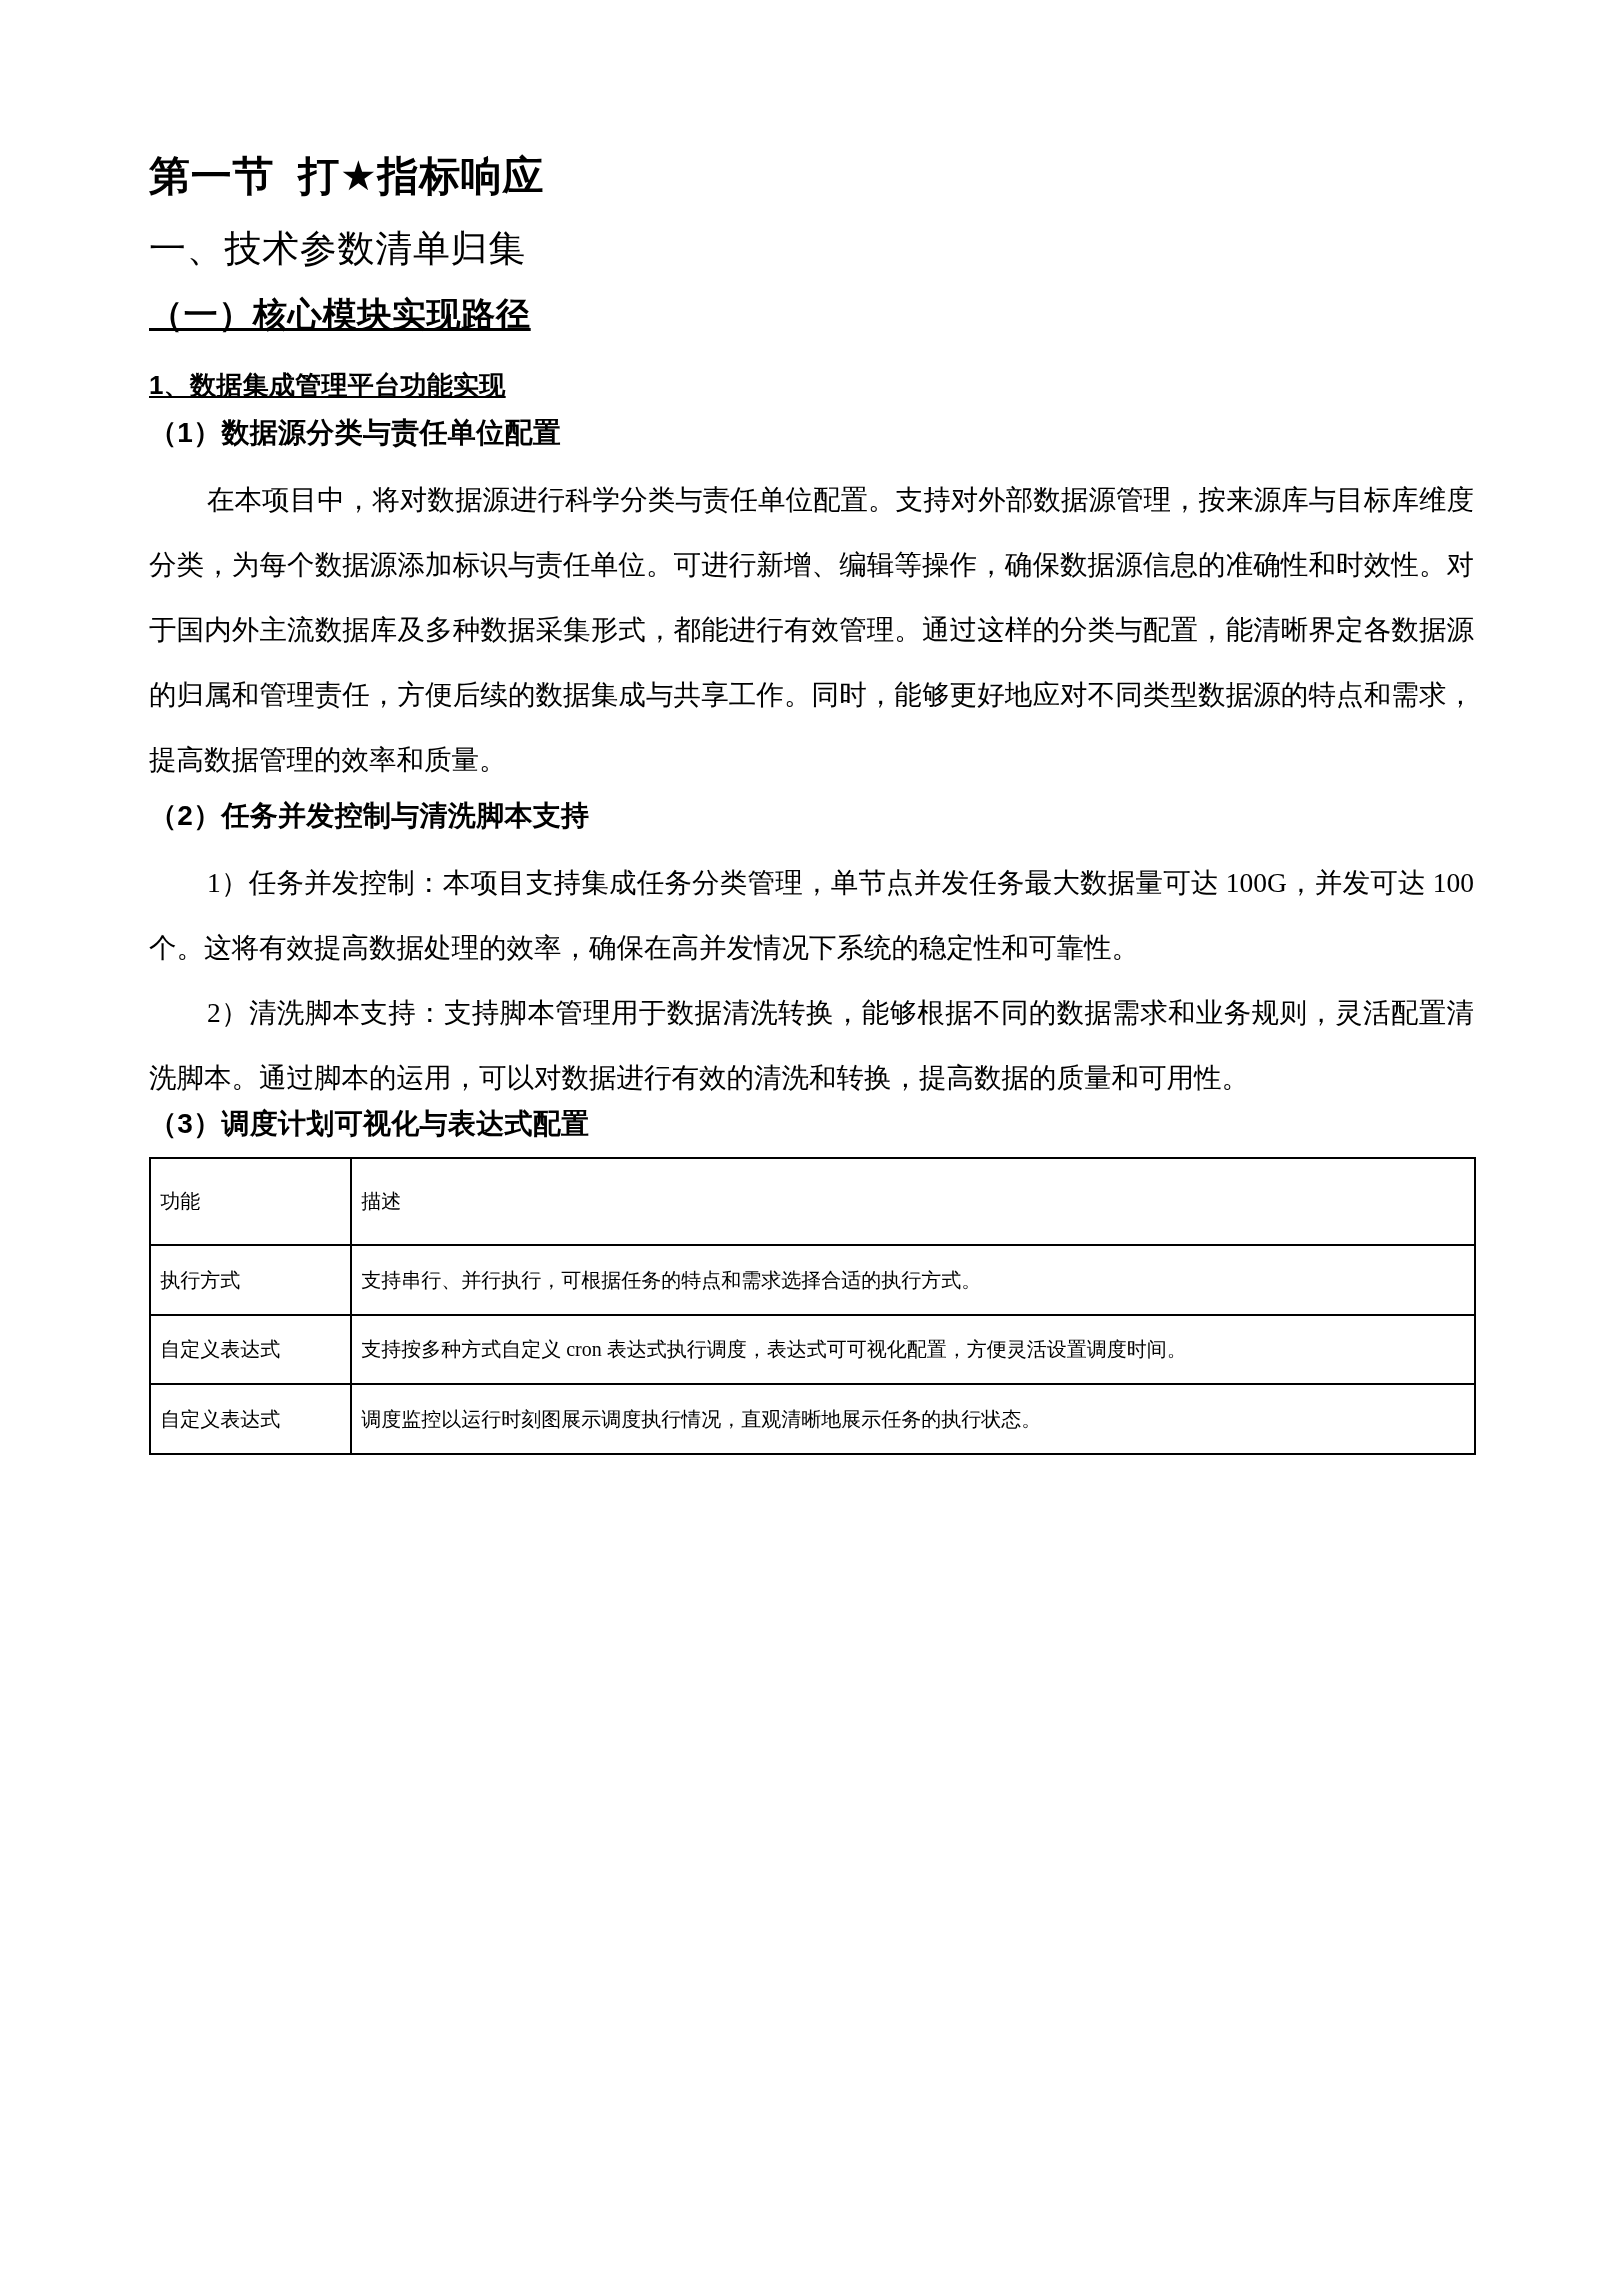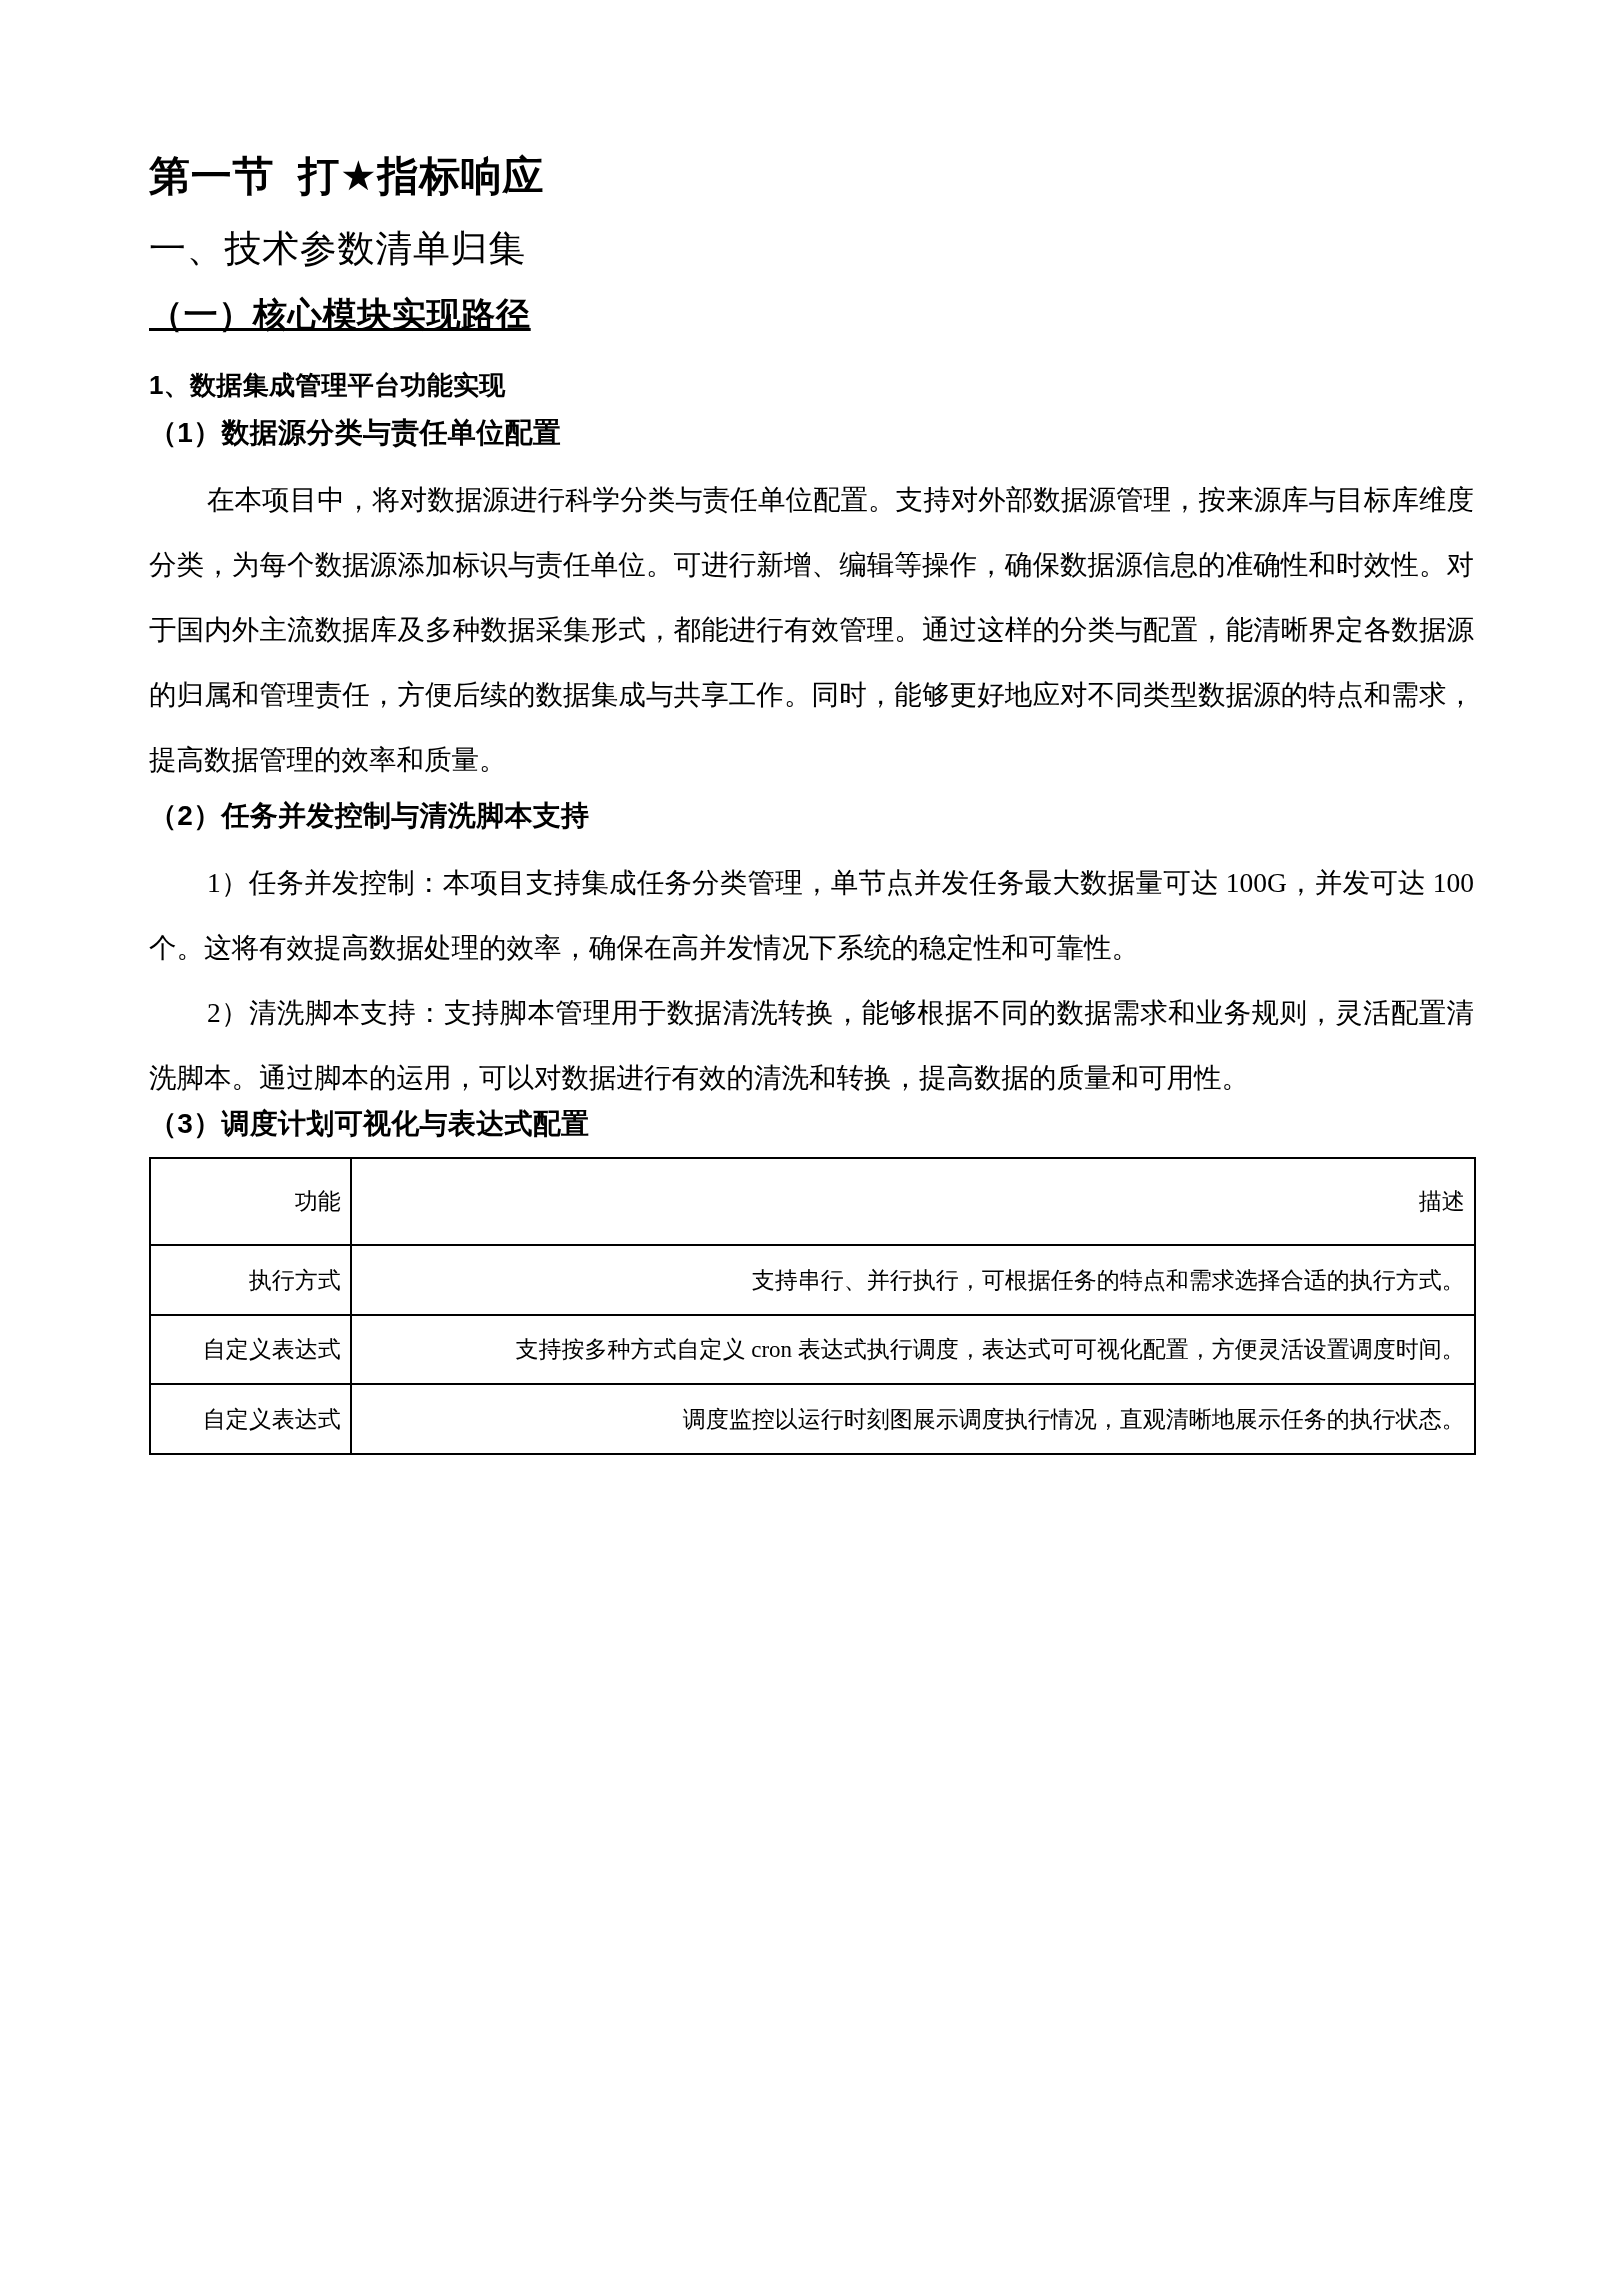--- a/index.html
+++ b/index.html
@@ -60,20 +60,21 @@
     text-decoration: underline;
   }
 
   .h-level3 {
     font-family: "Liberation Sans", "DejaVu Sans", sans-serif;
     font-weight: bold;
     font-size: 26px;
     line-height: 1.0;
     letter-spacing: 0.3px;
     margin: 10px 0 21px 0;
+    text-decoration: underline;
   }
 
   .h-level4 {
     font-family: "Liberation Sans", "DejaVu Sans", sans-serif;
     font-weight: bold;
     font-size: 28px;
     line-height: 1.0;
     letter-spacing: 0.3px;
     margin: 0 0 19.6px 0;
   }
@@ -103,23 +104,23 @@
     border-collapse: collapse;
     width: 1325px;
     margin-top: 14.4px;
     table-layout: fixed;
   }
 
   .sched-table td,
   .sched-table th {
     border: 2px solid #000000;
     font-family: "Liberation Serif", "DejaVu Serif", serif;
-    font-size: 23px;
+    font-size: 20px;
     line-height: 65px;
-    text-align: right;
+    text-align: left;
     vertical-align: middle;
     padding: 0 9.2px;
     font-weight: normal;
   }
 
   .sched-table .col-fn {
     width: 201px;
   }
 
   .sched-table .col-desc {

